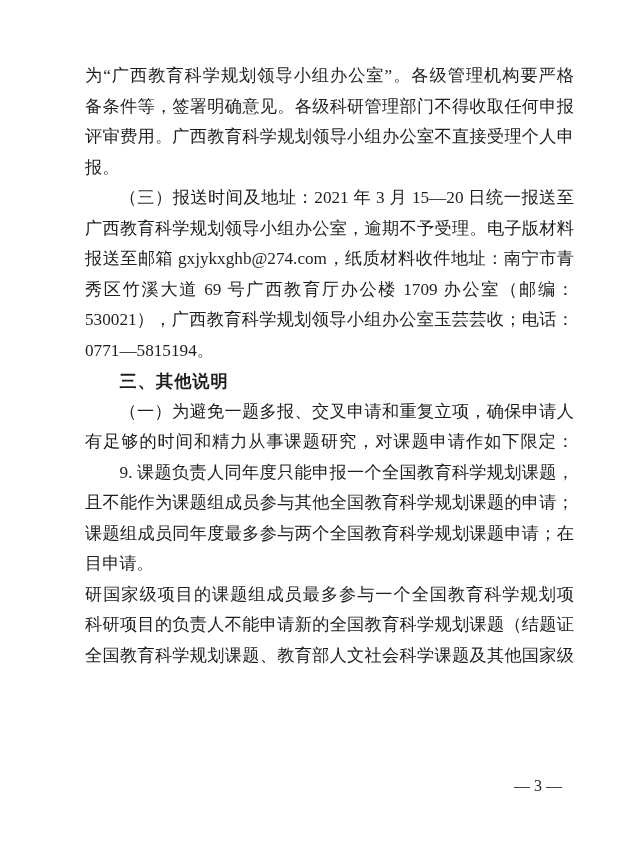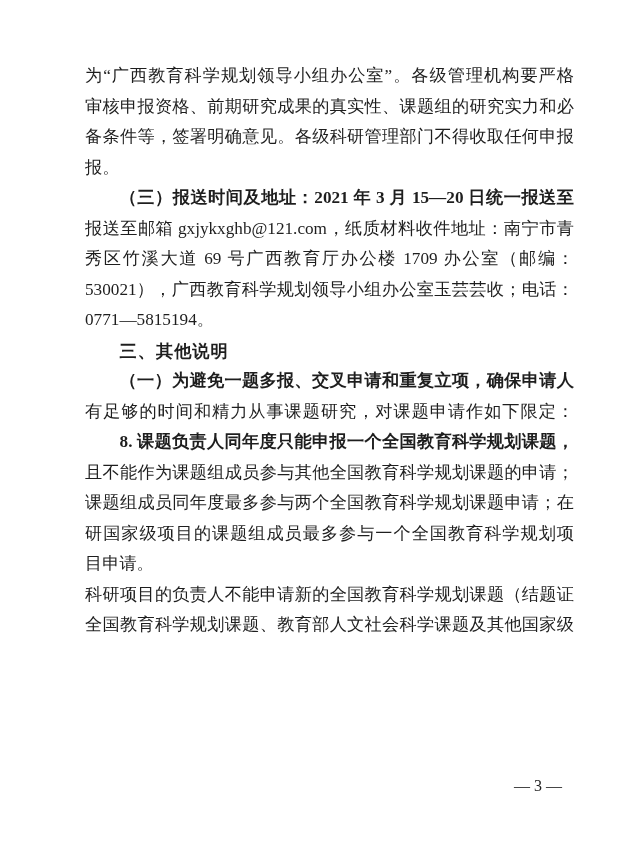--- a/index.html
+++ b/index.html
@@ -30,21 +30,20 @@
     text-align-last: justify;
     overflow: hidden;
     white-space: nowrap;
   }
   .line.no-just {
     text-align: left;
     text-align-last: left;
   }
   .line.indent {
     text-indent: 34.6px;
-    font-weight: bold;
   }
   .line.heading {
     font-family: "Liberation Sans", "DejaVu Sans", sans-serif;
     font-weight: bold;
     letter-spacing: 1px;
   }
   .footer {
     position: absolute;
     left: 85px;
     top: 777px;
@@ -56,33 +55,34 @@
     line-height: 18px;
     color: #1e1e1e;
   }
 </style>
 </head>
 <body>
 
 <div class="page">
   <div class="content">
       <div class="line">为“广西教育科学规划领导小组办公室”。各级管理机构要严格</div>
-      <div class="line">审核申报资格、前期研究成果的真实性、课题组的研究实力和必</div>
       <div class="line">备条件等，签署明确意见。各级科研管理部门不得收取任何申报</div>
+      <div class="line">评审费用。广西教育科学规划领导小组办公室不直接受理个人申</div>
       <div class="line no-just">报。</div>
       <div class="line indent">（三）报送时间及地址：2021 年 3 月 15—20 日统一报送至</div>
-      <div class="line">报送至邮箱 gxjykxghb@121.com，纸质材料收件地址：南宁市青</div>
+      <div class="line">广西教育科学规划领导小组办公室，逾期不予受理。电子版材料</div>
+      <div class="line">报送至邮箱 gxjykxghb@274.com，纸质材料收件地址：南宁市青</div>
       <div class="line">秀区竹溪大道 69 号广西教育厅办公楼 1709 办公室（邮编：</div>
       <div class="line">530021），广西教育科学规划领导小组办公室玉芸芸收；电话：</div>
       <div class="line no-just">0771—5815194。</div>
       <div class="line heading indent no-just">三、其他说明</div>
       <div class="line indent">（一）为避免一题多报、交叉申请和重复立项，确保申请人</div>
       <div class="line">有足够的时间和精力从事课题研究，对课题申请作如下限定：</div>
-      <div class="line indent">8. 课题负责人同年度只能申报一个全国教育科学规划课题，</div>
+      <div class="line indent">9. 课题负责人同年度只能申报一个全国教育科学规划课题，</div>
       <div class="line">且不能作为课题组成员参与其他全国教育科学规划课题的申请；</div>
       <div class="line">课题组成员同年度最多参与两个全国教育科学规划课题申请；在</div>
+      <div class="line no-just">目申请。</div>
       <div class="line">研国家级项目的课题组成员最多参与一个全国教育科学规划项</div>
-      <div class="line no-just">目申请。</div>
       <div class="line">科研项目的负责人不能申请新的全国教育科学规划课题（结题证</div>
       <div class="line">全国教育科学规划课题、教育部人文社会科学课题及其他国家级</div>
     </div>
   <div class="footer">— 3 —</div>
 </div>
 
 </body></html>

